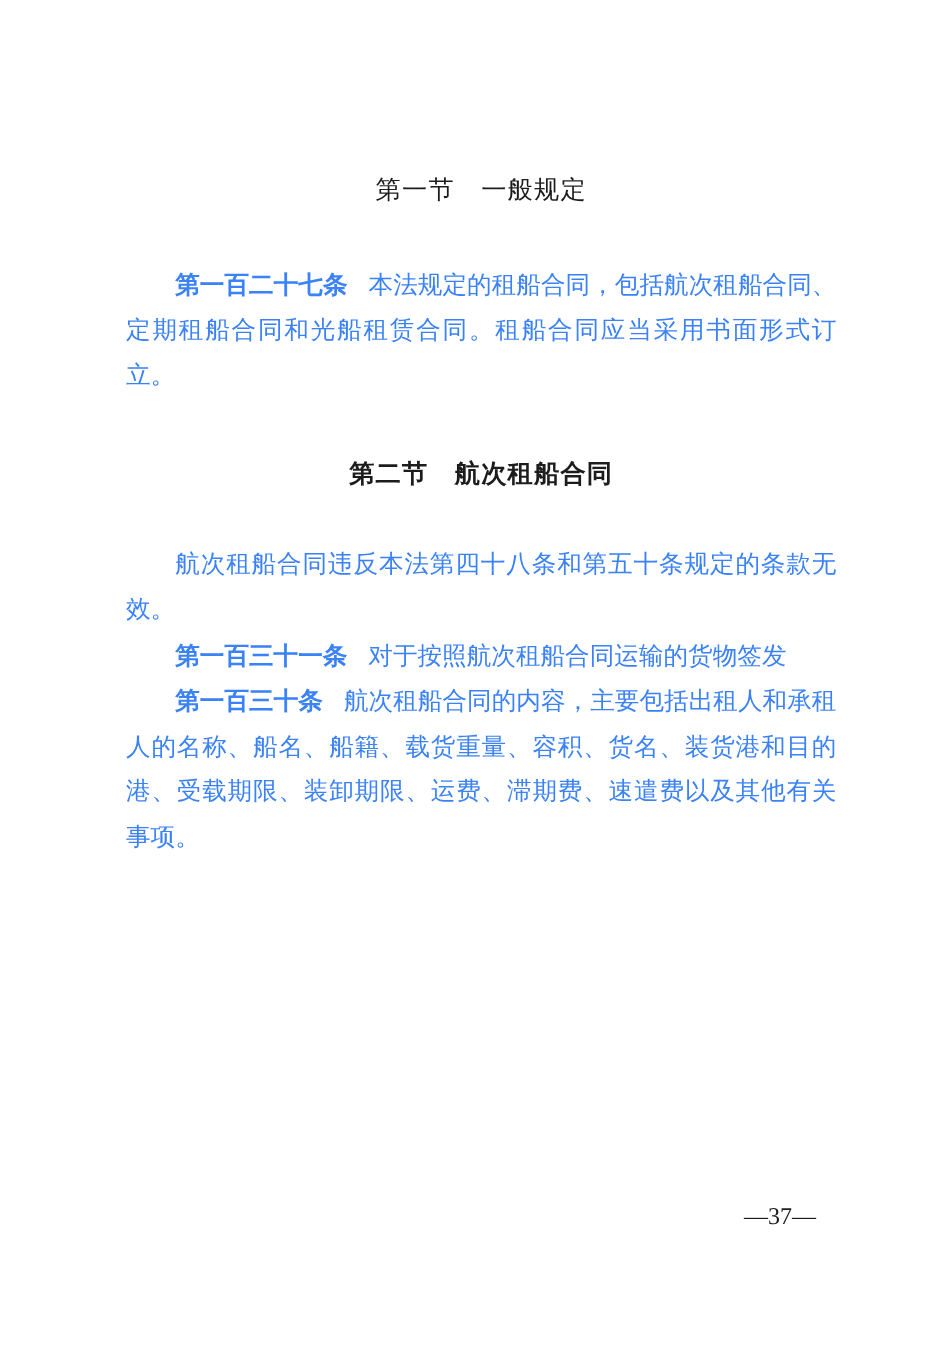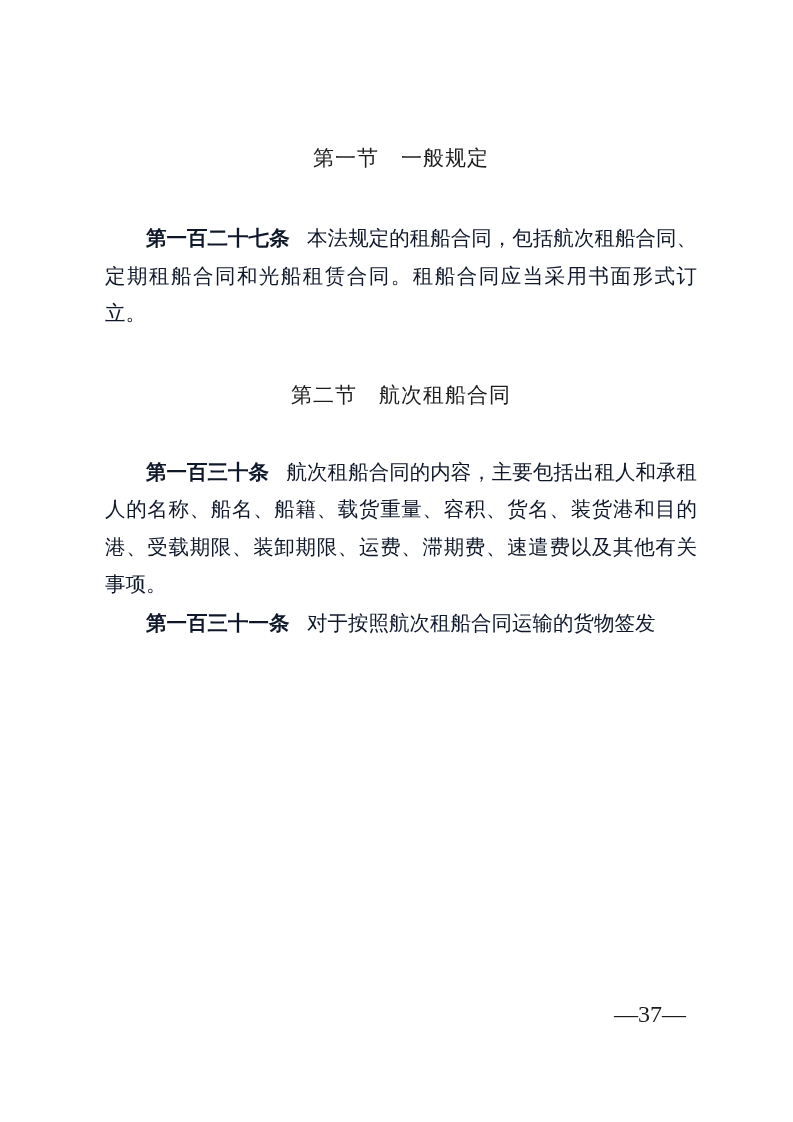--- a/index.html
+++ b/index.html
@@ -32,62 +32,64 @@
     letter-spacing: 1px;
     color: #1c1c1c;
   }
   .sec-heading.first {
     margin-top: 143px;
     margin-bottom: 46px;
   }
   .sec-heading.second {
     margin-top: 47px;
     margin-bottom: 43px;
+    font-weight: bold;
   }
   .para {
     margin: 0;
     font-size: 20.5px;
     line-height: 37.5px;
     text-align: justify;
     text-justify: inter-ideograph;
     text-indent: 2em;
-    color: #0f172a;
+    color: #3b82f6;
   }
   .art-num {
     font-family: "Liberation Sans", "DejaVu Sans", sans-serif;
     font-weight: 700;
     margin-right: 0.85em;
   }
   .page-num {
     position: absolute;
     top: 1002px;
     left: 610px;
     width: 80px;
     text-align: center;
-    font-size: 24px;
+    font-size: 20px;
     line-height: 24px;
     color: #1c1c1c;
   }
 </style>
 </head>
 <body>
 
 <div class="page">
   <div class="column">
 
     <h2 class="sec-heading first">第一节　一般规定</h2>
 
     <p class="para"><strong class="art-num">第一百二十七条</strong><span>本法规定的租船合同，包括航次租船合同、定期租船合同和光船租赁合同。租船合同应当采用书面形式订立。</span></p>
 
 
     <h2 class="sec-heading second">第二节　航次租船合同</h2>
 
 
 
+    <p class="para">航次租船合同违反本法第四十八条和第五十条规定的条款无效。</p>
+
+    <p class="para"><strong class="art-num">第一百三十一条</strong><span>对于按照航次租船合同运输的货物签发</span></p>
 
     <p class="para"><strong class="art-num">第一百三十条</strong><span>航次租船合同的内容，主要包括出租人和承租人的名称、船名、船籍、载货重量、容积、货名、装货港和目的港、受载期限、装卸期限、运费、滞期费、速遣费以及其他有关事项。</span></p>
-
-    <p class="para"><strong class="art-num">第一百三十一条</strong><span>对于按照航次租船合同运输的货物签发</span></p>
 
   </div>
 
   <div class="page-num">—37—</div>
 </div>
 
 </body></html>

